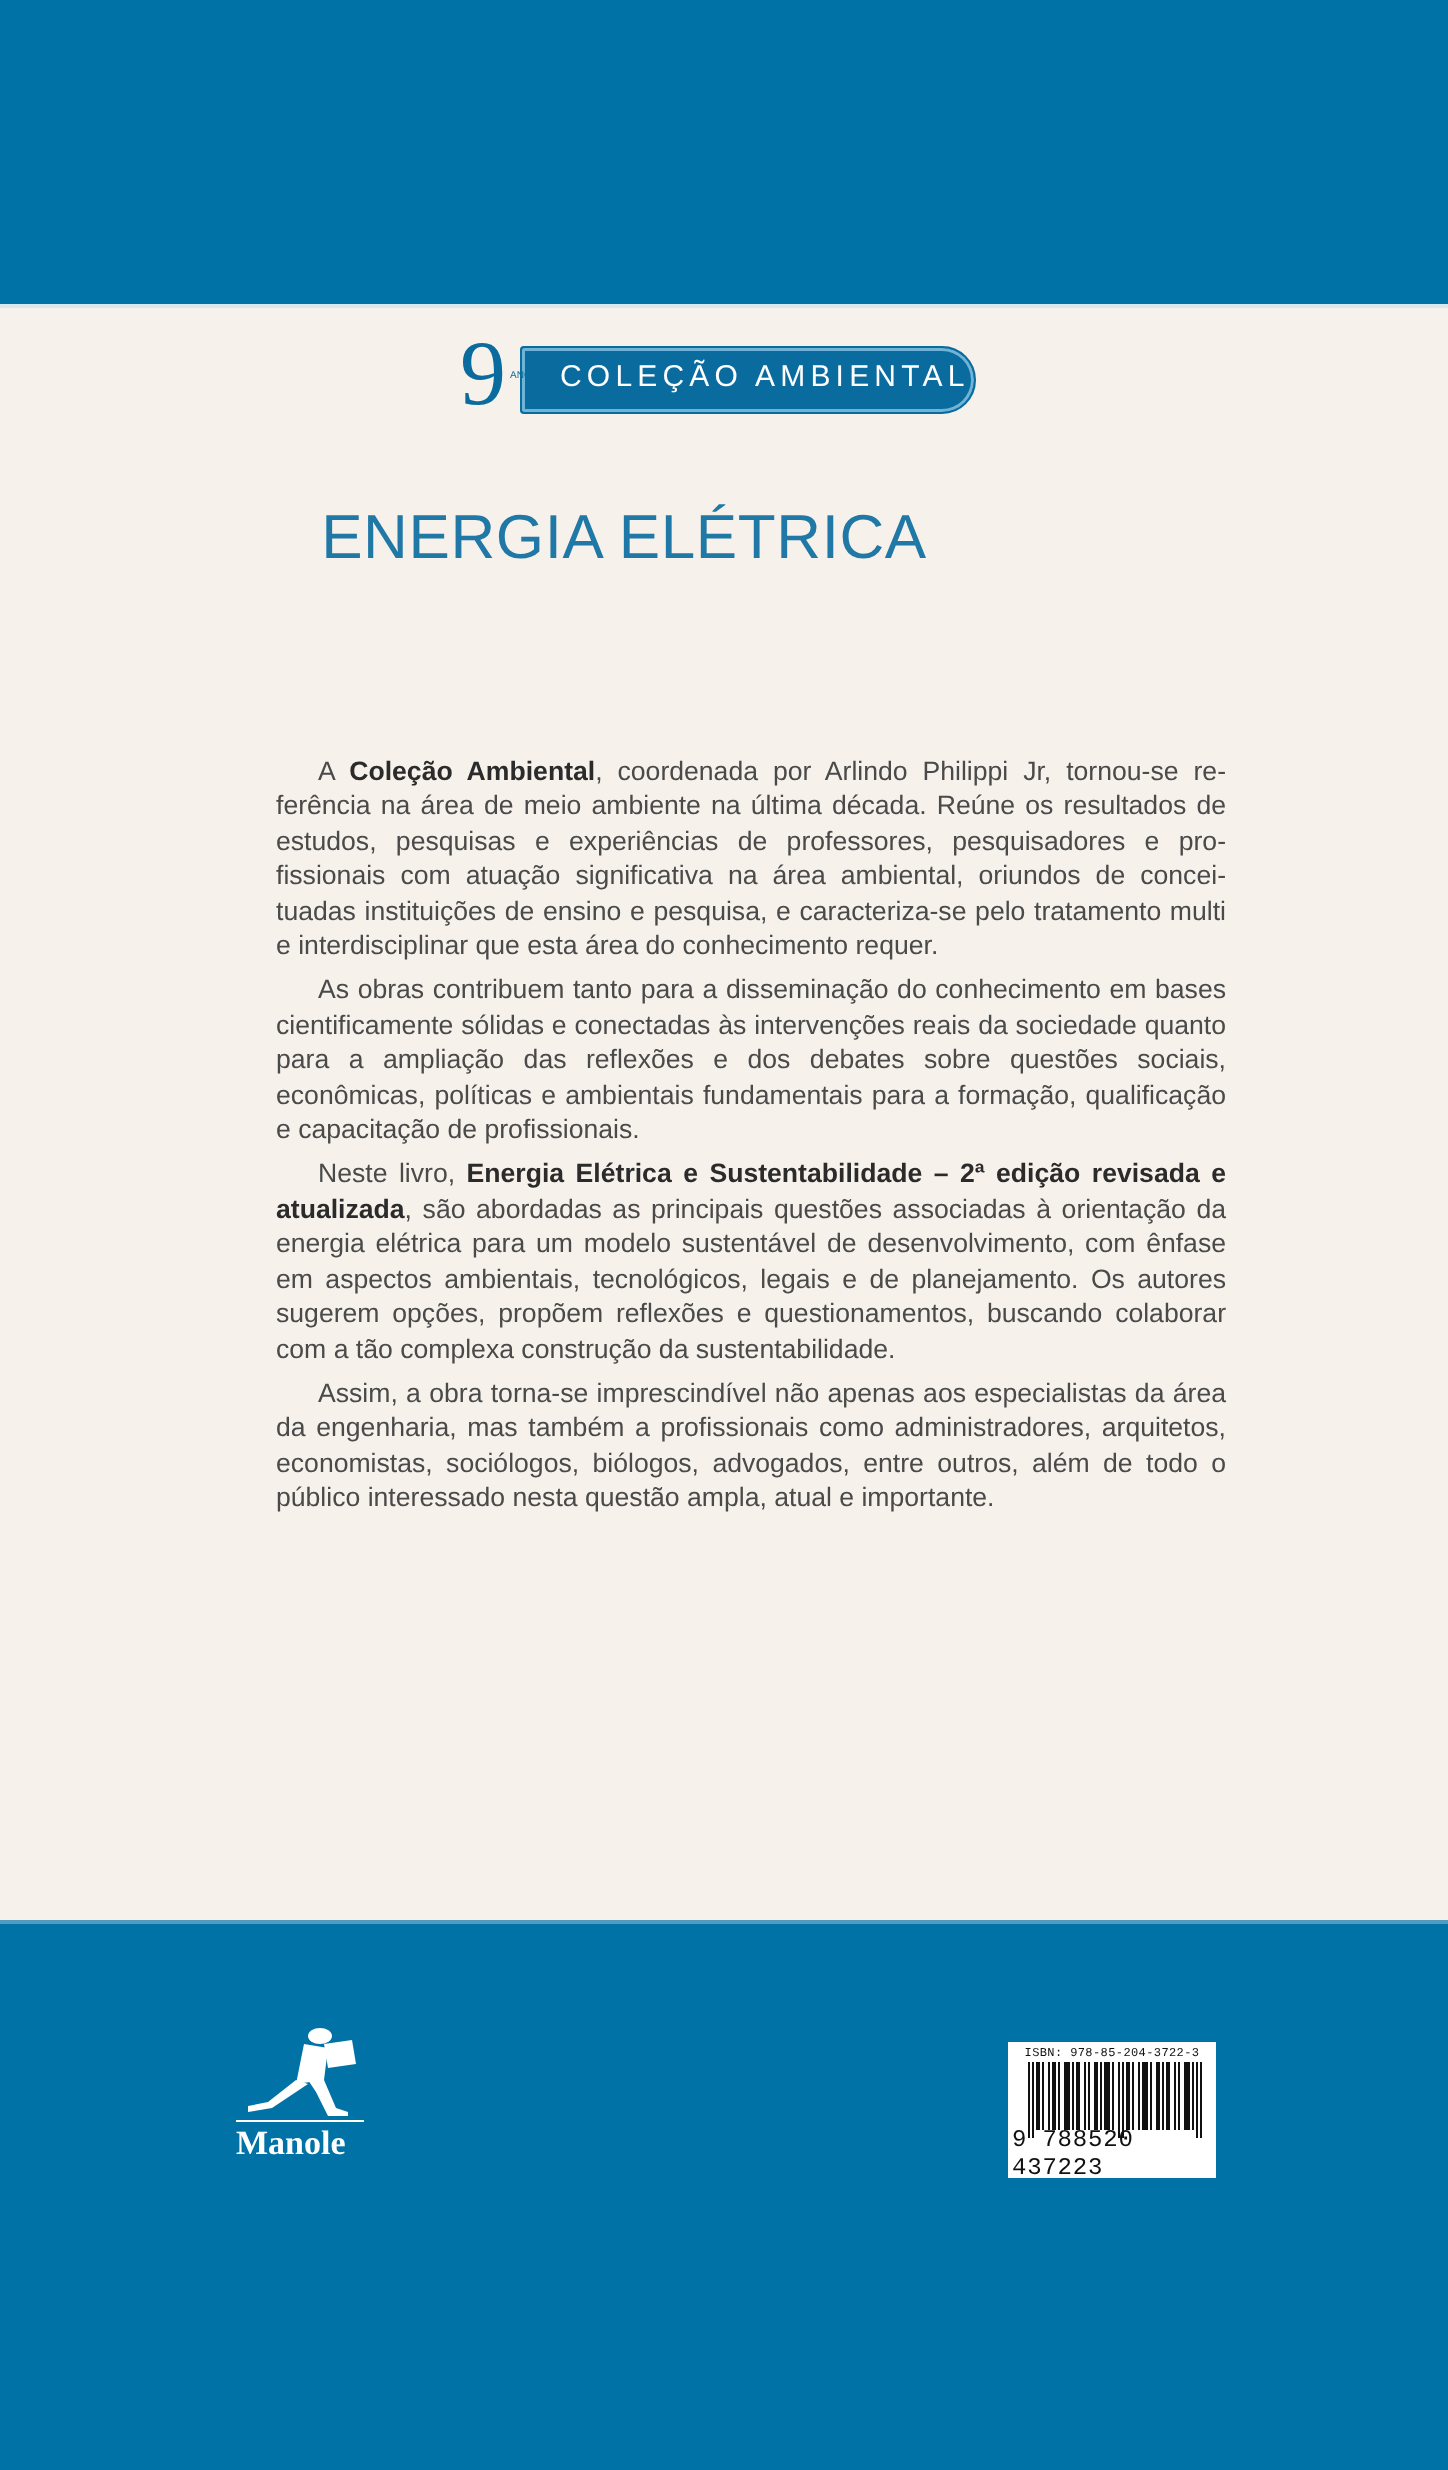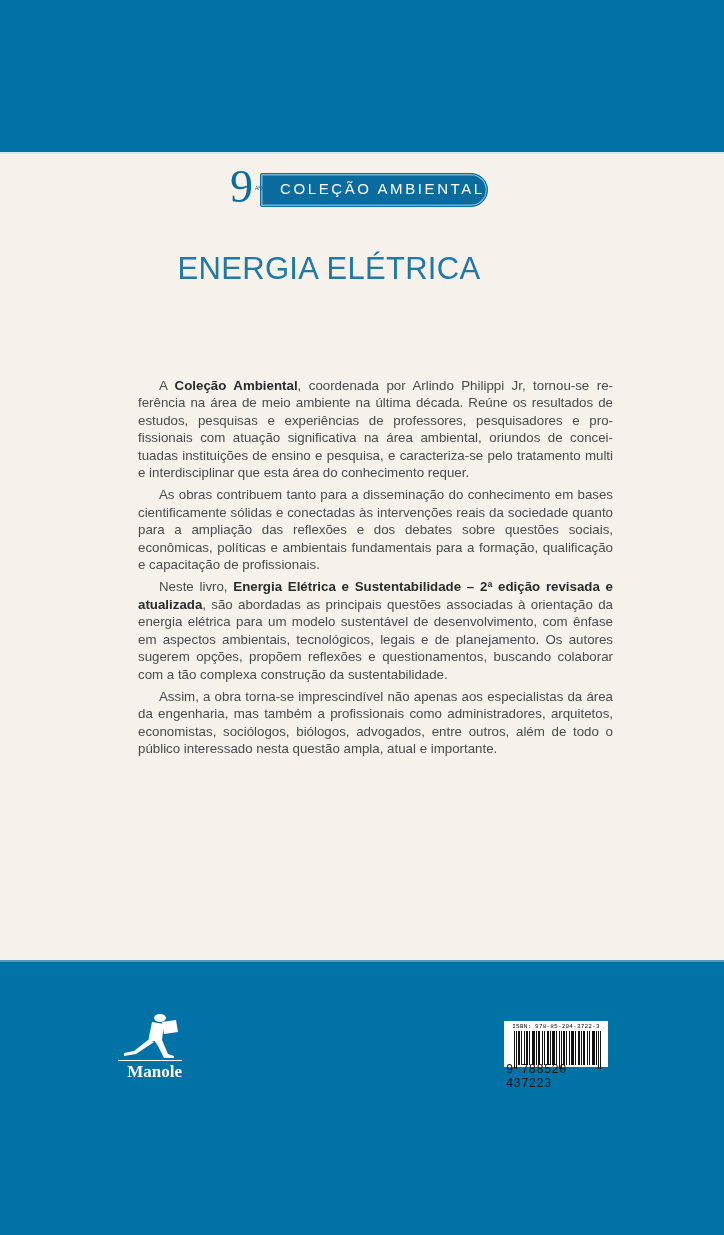--- a/index.html
+++ b/index.html
@@ -41,47 +41,47 @@
       font-family:"Liberation Serif", serif;
       font-size:46px; color:#0a6c9e; line-height:1;
       letter-spacing:-4px;
     }
     .badge-anos {
       position:absolute; left:25px; top:15px;
       font-size:5px; color:#0a6c9e; letter-spacing:0;
       font-family:"Liberation Sans", sans-serif;
     }
     .title {
-      position:absolute; left:17px; width:624px; top:250px;
+      position:absolute; left:0; width:624px; top:250px;
       text-align:center; color:#1f78a6;
       font-size:31px; line-height:38px; letter-spacing:0.3px;
       font-family:"Liberation Sans", sans-serif;
     }
     .body-text {
       position:absolute; left:138px; top:377px; width:475px;
       color:#4a4a4a; font-size:13.3px; line-height:17.4px;
       text-align:justify;
       font-family:"Liberation Sans", sans-serif;
       hyphens:manual;
     }
     .body-text p { margin:0 0 5px 0; text-indent:21px; }
     .body-text b { color:#2b2b2b; }
     
     .logo {
       position:absolute; left:110px; top:1012px; width:80px; height:70px;
     }
     .logo-name {
-      position:absolute; left:8px; top:48px; width:64px; text-align:right;
+      position:absolute; left:8px; top:48px; width:64px; text-align:left;
       color:#ffffff; font-family:"Liberation Serif", serif;
       font-weight:bold; font-size:17px;
       border-top:1px solid #ffffff; padding-top:1px;
     }
     
     .barcode {
-      position:absolute; left:504px; top:1021px; width:104px; height:46px;
+      position:absolute; left:504px; top:1021px; width:104px; height:68px;
       background:#ffffff;
     }
     .isbn-label {
       position:absolute; left:0; top:2px; width:104px; text-align:center;
       font-family:"Liberation Mono", monospace; font-size:6px; color:#111;
       letter-spacing:0.2px;
     }
     .bars {
       position:absolute; left:10px; top:10px; width:88px; height:36px;
       display:flex; align-items:flex-start;

